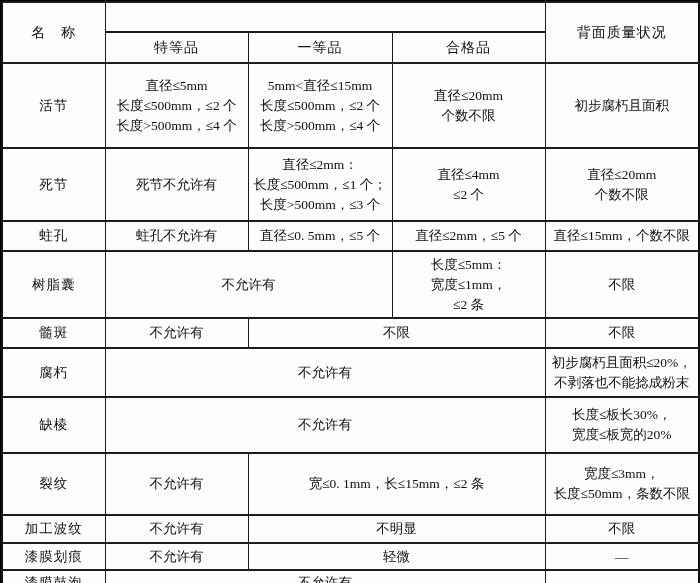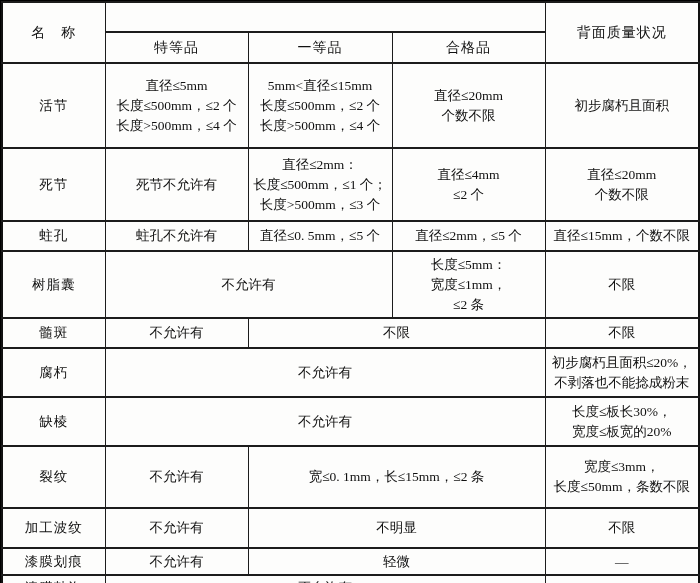--- a/index.html
+++ b/index.html
@@ -149,21 +149,21 @@
         <tr style="height: 49px; margin-top: 38px;">
           <td class="name-cell">腐朽</td>
           <td class="spec-cell" colspan="3">
             <div>不允许有</div>
           </td>
           <td class="spec-cell" colspan="1">
             <div>初步腐朽且面积≤20%，</div>
             <div>不剥落也不能捻成粉末</div>
           </td>
         </tr>
-        <tr style="height: 49px;">
+        <tr style="height: 56px;">
           <td class="name-cell">缺棱</td>
           <td class="spec-cell" colspan="3">
             <div>不允许有</div>
           </td>
           <td class="spec-cell" colspan="1">
             <div>长度≤板长30%，</div>
             <div>宽度≤板宽的20%</div>
           </td>
         </tr>
         <tr style="height: 62px;">
@@ -172,21 +172,21 @@
             <div>不允许有</div>
           </td>
           <td class="spec-cell" colspan="2">
             <div>宽≤0. 1mm，长≤15mm，≤2 条</div>
           </td>
           <td class="spec-cell" colspan="1">
             <div>宽度≤3mm，</div>
             <div>长度≤50mm，条数不限</div>
           </td>
         </tr>
-        <tr style="height: 40px;">
+        <tr style="height: 28px;">
           <td class="name-cell">加工波纹</td>
           <td class="spec-cell" colspan="1">
             <div>不允许有</div>
           </td>
           <td class="spec-cell" colspan="2">
             <div>不明显</div>
           </td>
           <td class="spec-cell" colspan="1">
             <div>不限</div>
           </td>

